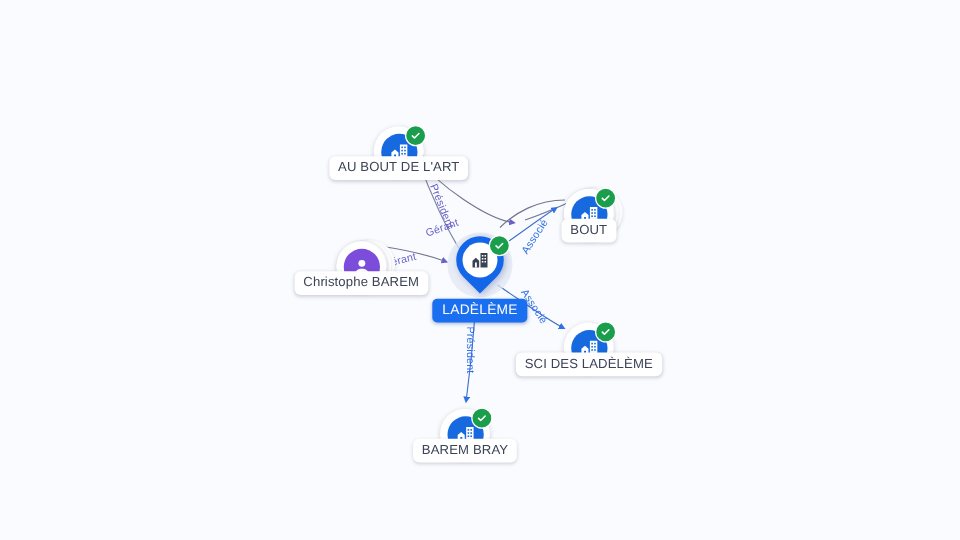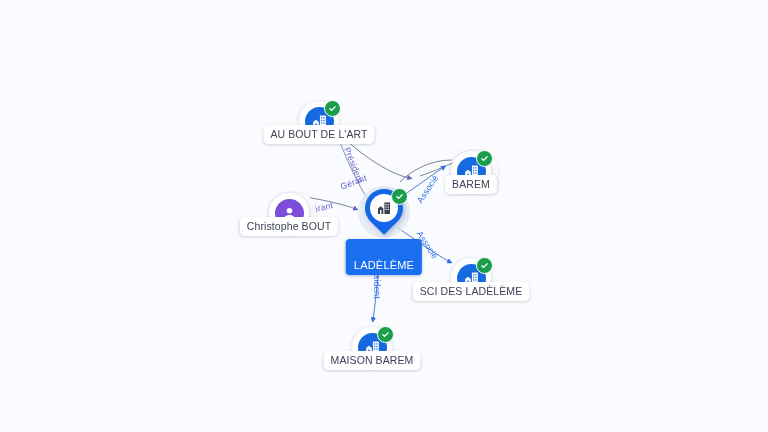--- a/index.html
+++ b/index.html
@@ -171,21 +171,21 @@
     position: absolute;
     left: 50%;
     top: 27px;
     transform: translateX(-50%);
     white-space: nowrap;
     background: #1a6ef0;
     color: #ffffff;
     font-size: 11px;
     font-weight: 400;
     letter-spacing: 0.2px;
-    padding: 20px 8px 4px;
+    padding: 3px 8px 4px;
     border-radius: 4px;
     box-shadow: 0 1px 3px rgba(20,60,140,0.35);
   }
 
   
   .edge-label {
     position: absolute;
     white-space: nowrap;
     font-size: 8.5px;
     letter-spacing: 0.2px;
@@ -284,38 +284,38 @@
             <rect x="17.4" y="13.2" width="1.8" height="1.8" fill="#1769e0"></rect>
             <rect x="6" y="15" width="2.2" height="6" fill="#1769e0"></rect>
           </svg>
         </div>
         <div class="badge">
           <svg width="9" height="9" viewBox="0 0 24 24" aria-hidden="true">
             <path d="M5 12.5l4.5 4.5L19 7.5" fill="none" stroke="#ffffff" stroke-width="3.4" stroke-linecap="round" stroke-linejoin="round"></path>
           </svg>
         </div>
       </div>
-      <div class="label">BAREM</div>
+      <div class="label">BOUT</div>
     </div>
   </div>
 
   <div class="node" style="left:289px; top:202px;">
     <div class="node-inner">
       <div class="stack s1"></div>
       <div class="stack s2"></div>
       <div class="stack s3"></div>
       <div class="disc">
         <div class="glyph-circle person">
           <svg width="17" height="17" viewBox="0 0 24 24" aria-hidden="true">
             <circle cx="12" cy="8" r="3.9" fill="#ffffff"></circle>
             <path d="M4.2 20.5c0-4.3 3.5-6.4 7.8-6.4s7.8 2.1 7.8 6.4z" fill="#ffffff"></path>
           </svg>
         </div>
       </div>
-      <div class="label">Christophe BOUT</div>
+      <div class="label">Christophe BAREM</div>
     </div>
   </div>
 
   <div class="node" style="left:384px; top:212px;">
     <div class="pin-wrap">
       <div class="pin-halo"></div>
       <div class="pin">
         <div class="pin-hole">
           <svg width="16" height="16" viewBox="0 0 24 24" aria-hidden="true">
             <path d="M3 21h8v-8.2L7 9.4 3 12.8V21z" fill="#3b4252"></path>
@@ -380,17 +380,17 @@
             <rect x="17.4" y="13.2" width="1.8" height="1.8" fill="#1769e0"></rect>
             <rect x="6" y="15" width="2.2" height="6" fill="#1769e0"></rect>
           </svg>
         </div>
         <div class="badge">
           <svg width="9" height="9" viewBox="0 0 24 24" aria-hidden="true">
             <path d="M5 12.5l4.5 4.5L19 7.5" fill="none" stroke="#ffffff" stroke-width="3.4" stroke-linecap="round" stroke-linejoin="round"></path>
           </svg>
         </div>
       </div>
-      <div class="label">MAISON BAREM</div>
+      <div class="label">BAREM BRAY</div>
     </div>
   </div>
 
 </div>
 
 </body></html>

